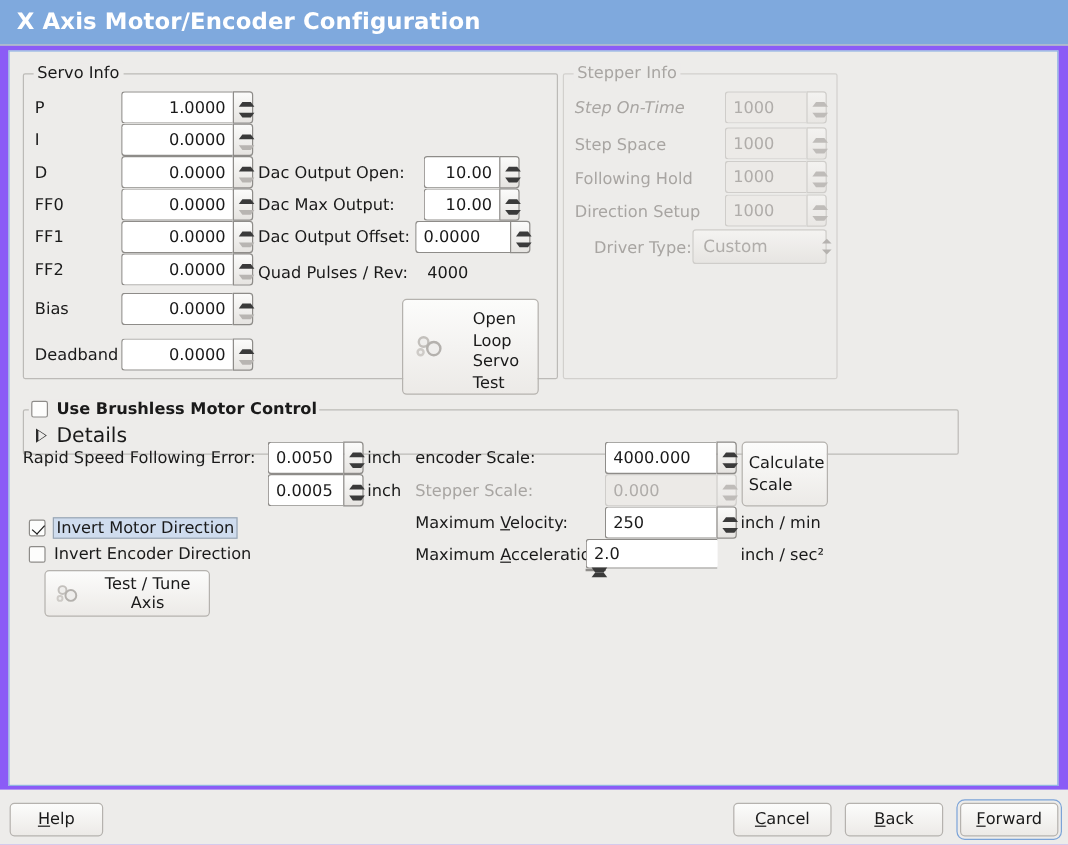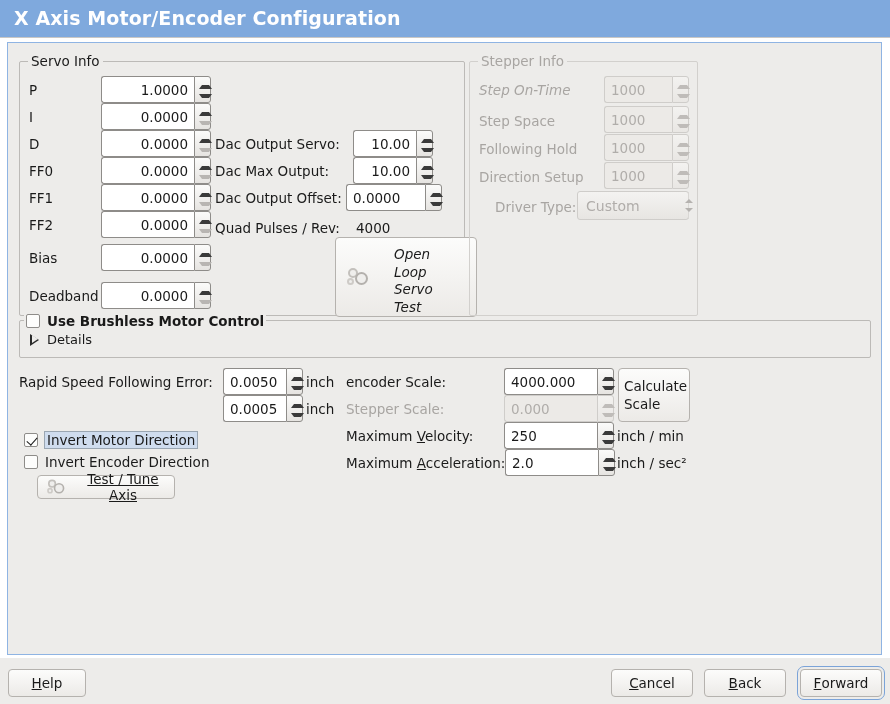--- a/index.html
+++ b/index.html
@@ -5,21 +5,21 @@
   * { box-sizing: border-box; }
   html, body {
     margin: 0; padding: 0;
     width: 890px; height: 704px;
     background: #edecea;
     font-family: "DejaVu Sans", "Liberation Sans", sans-serif;
     font-size: 13.5px;
     color: #1a1a1a;
     overflow: hidden;
   }
-  .window { position: relative; width: 890px; height: 704px; background: #ffffff; }
+  .window { position: relative; width: 890px; height: 704px; background: #8b5cf6; }
 
   
   .titlebar {
     position: absolute; left: 0; top: 0; width: 890px; height: 38px;
     background: #7fa9dd;
     border-bottom: 1px solid #c9c7c4;
   }
   .titlebar .title {
     position: absolute; left: 14px; top: 7px;
     font-size: 19px; font-weight: bold; color: #ffffff;
@@ -170,21 +170,21 @@
     width: 0; height: 0;
     border-top: 6px solid transparent; border-bottom: 6px solid transparent;
     border-left: 9px solid #2a2a2a;
   }
   .expander .tri::after {
     content: ""; position: absolute; left: -7.4px; top: -4.3px;
     width: 0; height: 0;
     border-top: 4.3px solid transparent; border-bottom: 4.3px solid transparent;
     border-left: 6.5px solid #edecea;
   }
-  .expander .etxt { font-size: 13px; }
+  .expander .etxt { font-size: 17px; }
 
   
   .staticval { position: absolute; font-size: 13.5px; color: #1a1a1a; }
 
   
   .actionbar { position: absolute; left: 0; top: 658px; width: 890px; height: 46px; background: #edecea; }
 </style>
 </head>
 <body>
 
@@ -275,21 +275,21 @@
     <div class="spin right softdn" style="left:93px; top:239px; width:110px;">
       <div class="entry">
           <span>0.0000</span>
         </div>
       <div class="btns">
           <div class="ar up"></div>
           <div class="ar dn"></div>
         </div>
     </div>
 
-    <div class="lbl" style="left:207px; top:93px;">Dac Output Servo:</div>
+    <div class="lbl" style="left:207px; top:93px;">Dac Output Open:</div>
     <div class="lbl" style="left:207px; top:120px;">Dac Max Output:</div>
     <div class="lbl" style="left:207px; top:147px;">Dac Output Offset:</div>
     <div class="lbl" style="left:207px; top:177px;text-align:right;">Quad Pulses / Rev:</div>
     <div class="staticval" style="left:348px; top:177px;">4000</div>
 
     <div class="spin right" style="left:345px; top:87px; width:80px;">
       <div class="entry">
           <span>10.00</span>
         </div>
       <div class="btns">
@@ -309,21 +309,21 @@
     <div class="spin left" style="left:338px; top:141px; width:96px;">
       <div class="entry">
           <span>0.0000</span>
         </div>
       <div class="btns">
           <div class="ar up"></div>
           <div class="ar dn"></div>
         </div>
     </div>
 
-    <div class="btn" style="left:327px; top:194px; width:142px; height:80px;font-style:italic;">
+    <div class="btn" style="left:327px; top:206px; width:114px; height:80px;">
       <div class="gears" style="position:absolute;left:10px;top:28px;">
         <div class="g g1"></div>
           <div class="g g2"></div>
           <div class="g g3"></div>
       </div>
       <div style="position:absolute;left:58px;top:8px;text-align:left;line-height:17.5px;">
         <div>Open</div>
         <div>Loop</div>
         <div>Servo</div>
         <div>Test</div>
@@ -375,21 +375,21 @@
           <div class="ar up"></div>
           <div class="ar dn"></div>
         </div>
     </div>
 
     <div class="combo" style="left:569px; top:148px; width:112px;">
       <div class="val">Custom</div>
       <div class="arrow"></div>
     </div>
 
-    <div class="group" style="left:11px; top:277px; width:852px; height:38px;">
+    <div class="group" style="left:11px; top:298px; width:780px; height:38px;">
       <div class="legend" style="left:4px; padding:0 2px;">
         <span class="cb" style="position:relative; display:inline-flex; vertical-align:middle;">
           <span class="box"></span>
           <span class="txt bold">Use Brushless Motor Control</span>
         </span>
       </div>
       <div class="expander" style="left:8px; top:11px;">
         <span class="tri"></span>
         <span class="etxt">Details</span>
       </div>
@@ -420,21 +420,21 @@
 
     <div class="cb" style="left:16px; top:388px;">
       <span class="box checked"></span>
       <span class="txt focused">Invert Motor Direction</span>
     </div>
     <div class="cb" style="left:16px; top:411px;">
       <span class="box"></span>
       <span class="txt">Invert Encoder Direction</span>
     </div>
 
-    <div class="btn iconbtn" style="left:29px; top:432px; width:138px; height:24px;text-decoration:underline;">
+    <div class="btn iconbtn" style="left:29px; top:432px; width:138px; height:39px;">
       <span class="gears" style="transform:scale(.82); margin-right:2px;">
         <span class="g g1"></span>
           <span class="g g2"></span>
           <span class="g g3"></span>
       </span>
       <span>Test / Tune Axis</span>
     </div>
 
     <div class="lbl" style="left:338px; top:331px;">encoder Scale:</div>
     <div class="spin left" style="left:496px; top:325px; width:110px;">
@@ -473,21 +473,21 @@
       <div class="btns">
           <div class="ar up"></div>
           <div class="ar dn"></div>
         </div>
     </div>
     <div class="lbl" style="left:609px; top:385px;">inch / min</div>
 
     <div class="lbl" style="left:338px; top:412px;">
       <span>Maximum </span><span class="u">A</span><span>cceleration:</span>
     </div>
-    <div class="spin left" style="left:497px; top:406px; width:110px;">
+    <div class="spin left" style="left:480px; top:406px; width:110px;flex-direction:column;">
       <div class="entry">
           <span>2.0</span>
         </div>
       <div class="btns">
           <div class="ar up"></div>
           <div class="ar dn"></div>
         </div>
     </div>
     <div class="lbl" style="left:609px; top:412px;">inch / sec²</div>
 

